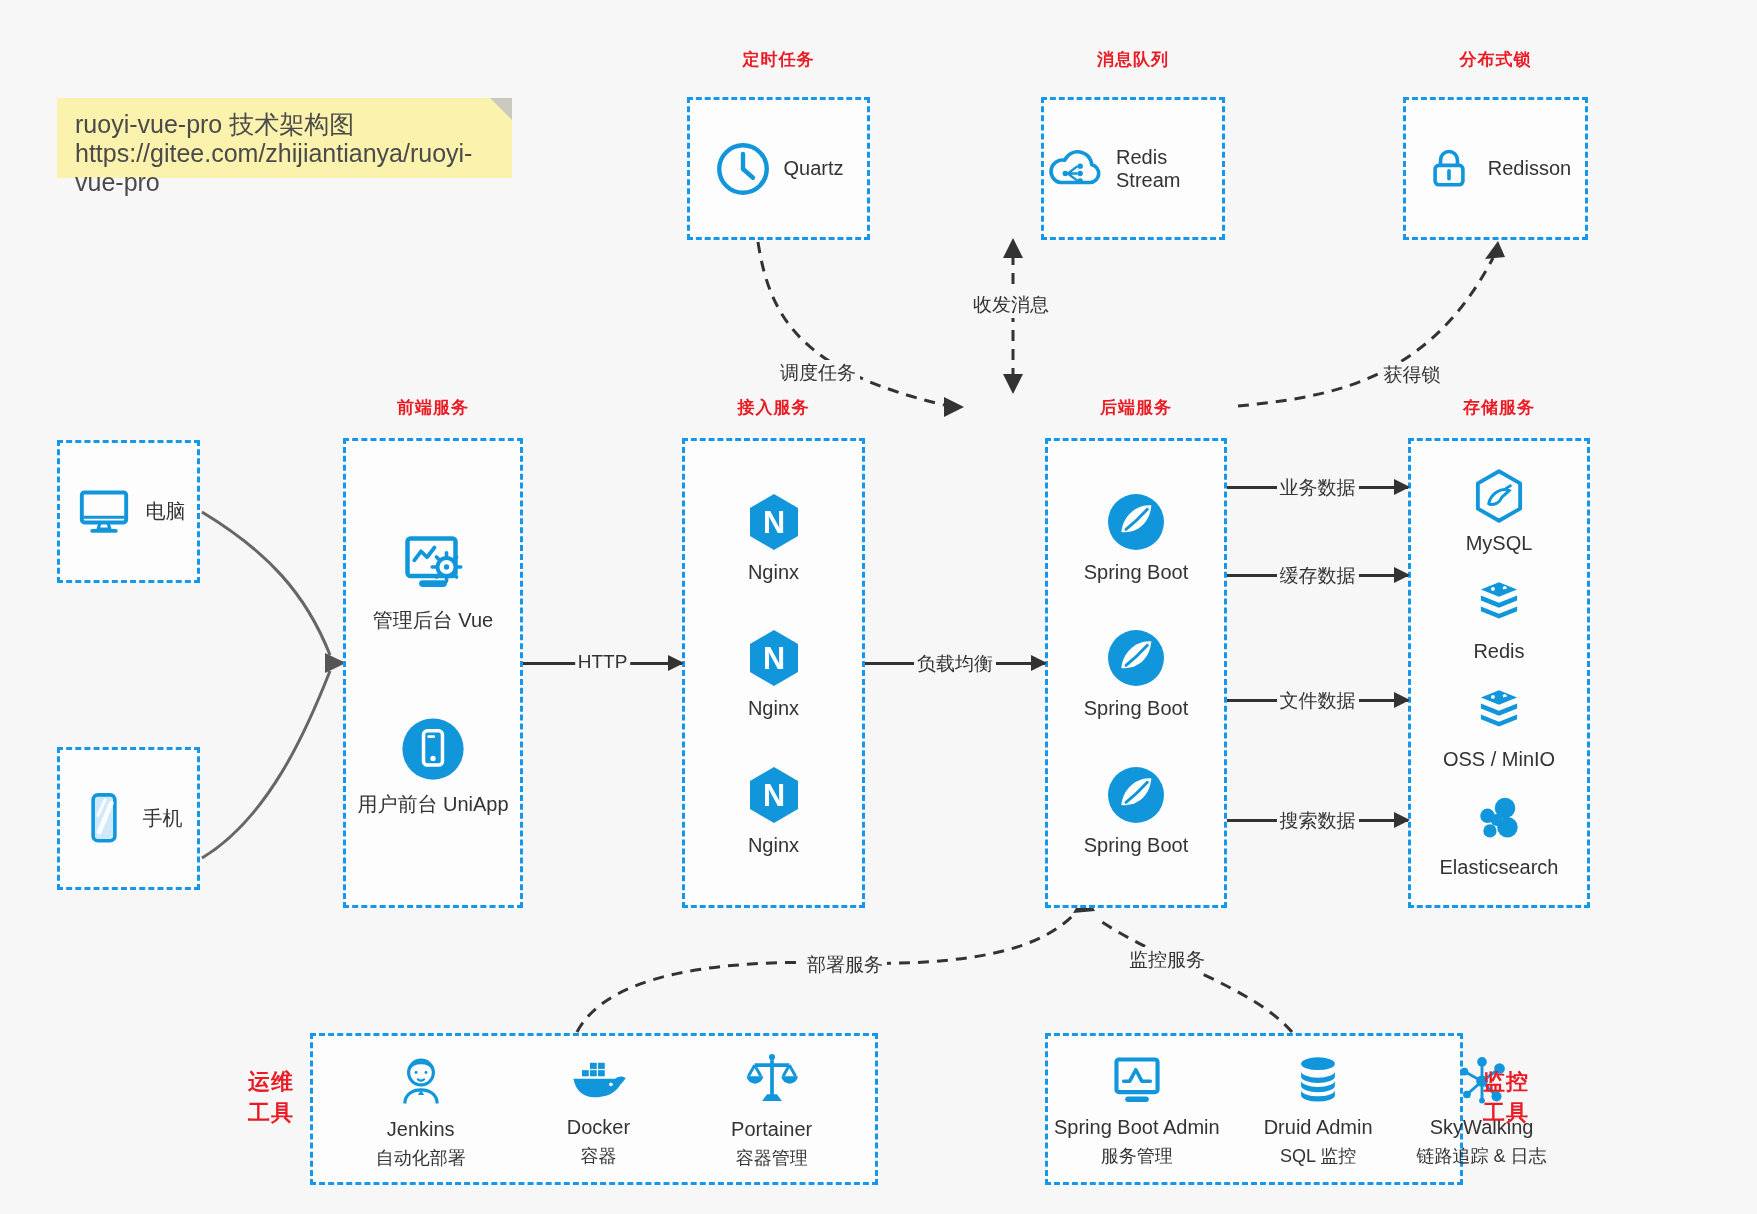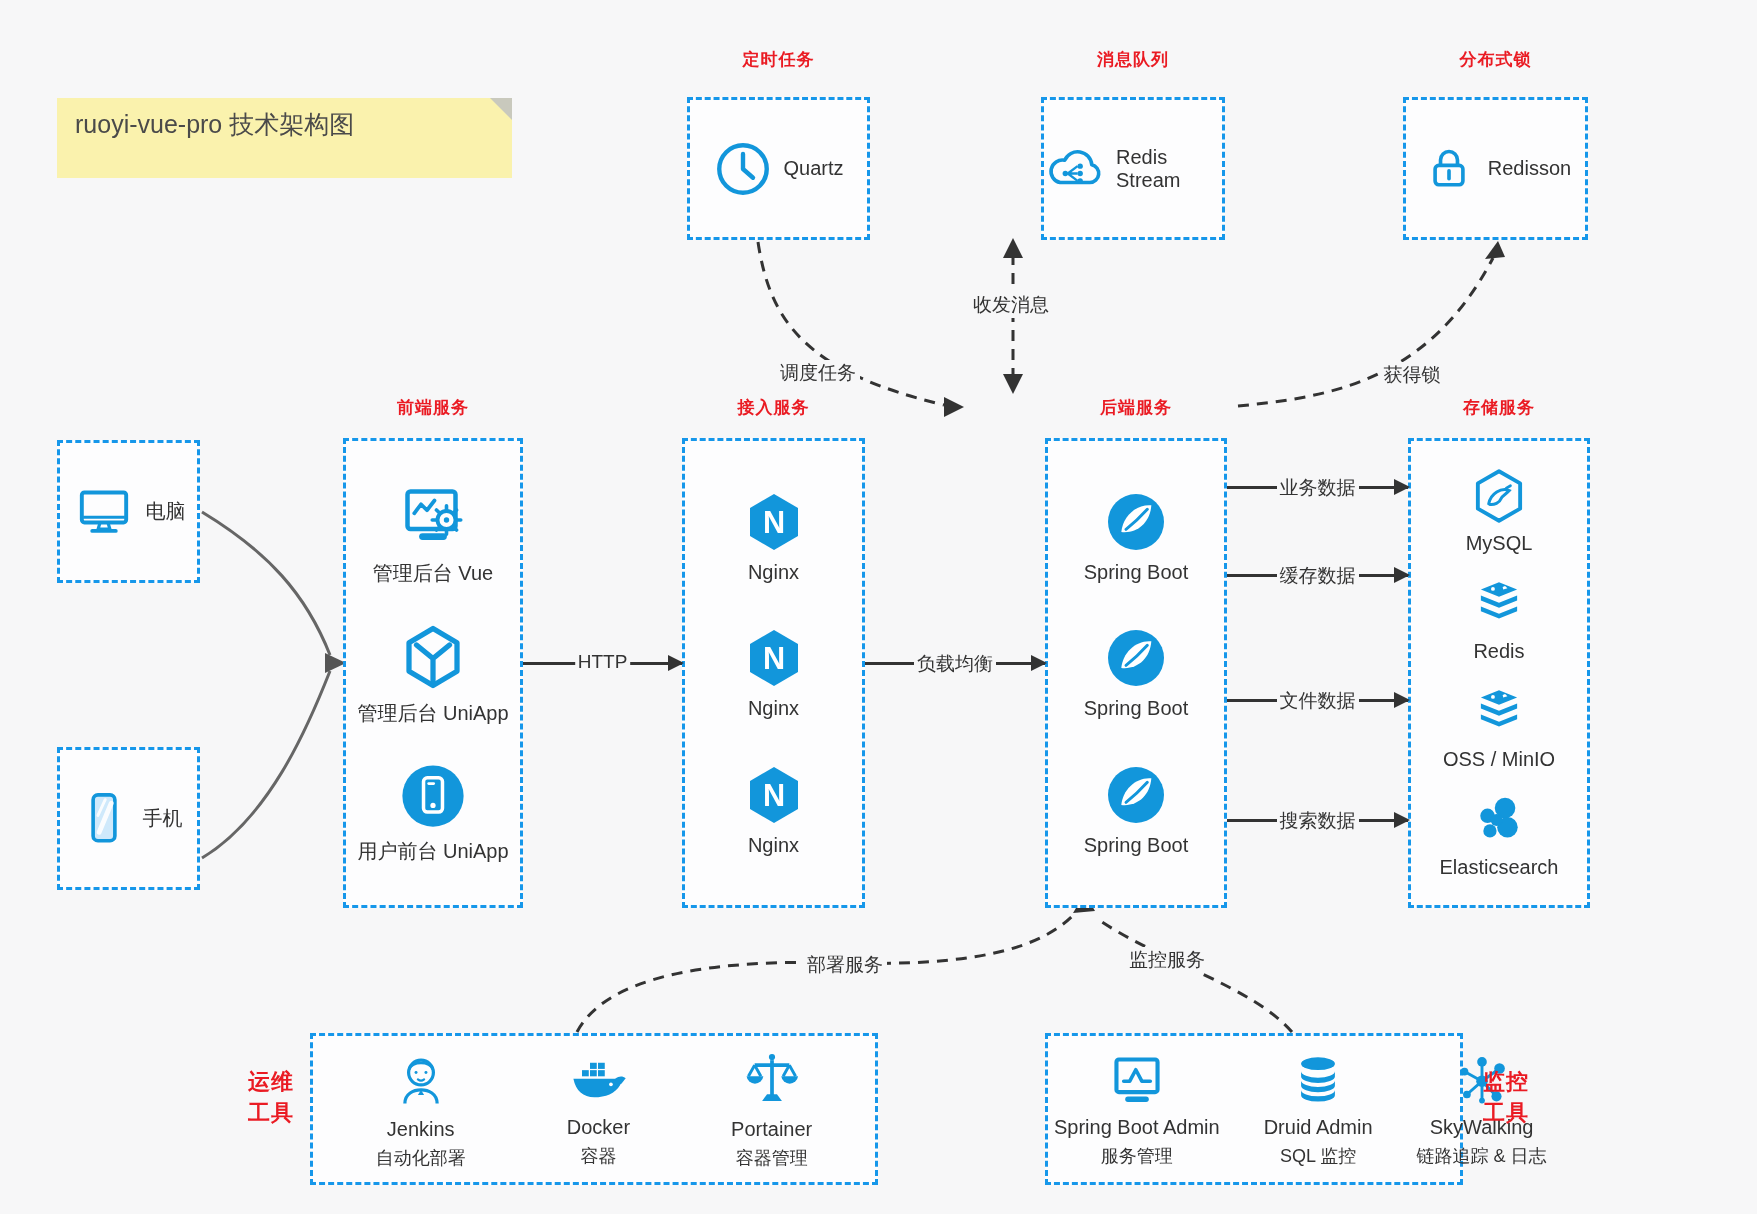--- a/index.html
+++ b/index.html
@@ -105,20 +105,21 @@
     <polygon points="1498,241 1485,259 1505,257" fill="#333"></polygon>
 
     <path d="M577 1032 C612 966 745 960 845 963 C965 966 1042 952 1078 910" fill="none" stroke="#333" stroke-width="3" stroke-dasharray="11 8"></path>
     <polygon points="1085,893 1073,913 1095,911" fill="#333"></polygon>
 
     <path d="M1292 1032 C1252 986 1160 962 1096 918" fill="none" stroke="#333" stroke-width="3" stroke-dasharray="11 8"></path>
   </svg>
 
   <div class="note">
     <div>ruoyi-vue-pro 技术架构图</div>
+    <div>https://gitee.com/zhijiantianya/ruoyi-vue-pro</div>
   </div>
 
   <div class="svc-title" style="left:687px;top:48px;width:183px">定时任务</div>
   <div class="svc-title" style="left:1041px;top:48px;width:184px">消息队列</div>
   <div class="svc-title" style="left:1403px;top:48px;width:185px">分布式锁</div>
 
   <div class="box top-box" style="left:687px;top:97px;width:183px;height:143px">
     <span class="icon">
       <svg width="60" height="60" viewBox="0 0 48 48">
         <circle cx="24" cy="24" r="19" fill="none" stroke="#1296db" stroke-width="3.5"></circle>
@@ -190,29 +191,20 @@
           <circle cx="33" cy="26" r="6" fill="#fdfdfe" stroke="#1296db" stroke-width="2.6"></circle>
           <circle cx="33" cy="26" r="1.8" fill="#1296db"></circle>
           <path d="M39.5 26 L42.5 26 M26.5 26 L23.5 26 M33 19.5 L33 16.5 M33 32.5 L33 35.5 M37.6 21.4 L39.7 19.3 M28.4 21.4 L26.3 19.3 M37.6 30.6 L39.7 32.7 M28.4 30.6 L26.3 32.7" stroke="#1296db" stroke-width="2.4" stroke-linecap="round"></path>
           <path d="M17 37 h14" stroke="#1296db" stroke-width="4.5" stroke-linecap="round"></path>
         </svg>
       </span>
       <div class="lbl">管理后台 Vue</div>
     </div>
     <div class="item">
       <span class="icon">
-        <svg width="72" height="72" viewBox="0 0 48 48">
-          <polygon points="24,5 40,14.5 40,33.5 24,43 8,33.5 8,14.5" fill="none" stroke="#1296db" stroke-width="3.5" stroke-linejoin="round"></polygon>
-          <path d="M24 25 L24 40 M24 25 L13 16 M24 25 L35 16" stroke="#1296db" stroke-width="3.5" stroke-linecap="round" fill="none"></path>
-        </svg>
-      </span>
-      <div class="lbl">管理后台 UniApp</div>
-    </div>
-    <div class="item">
-      <span class="icon">
         <svg width="70" height="70" viewBox="0 0 48 48">
           <circle cx="24" cy="24" r="21" fill="#1296db"></circle>
           <rect x="17.5" y="11.5" width="13" height="23.5" rx="2.6" fill="none" stroke="#ffffff" stroke-width="2.4"></rect>
           <path d="M21 15.5 h3.5" stroke="#ffffff" stroke-width="1.8" stroke-linecap="round"></path>
           <circle cx="24" cy="30.5" r="1.8" fill="#ffffff"></circle>
         </svg>
       </span>
       <div class="lbl">用户前台 UniApp</div>
     </div>
   </div>

